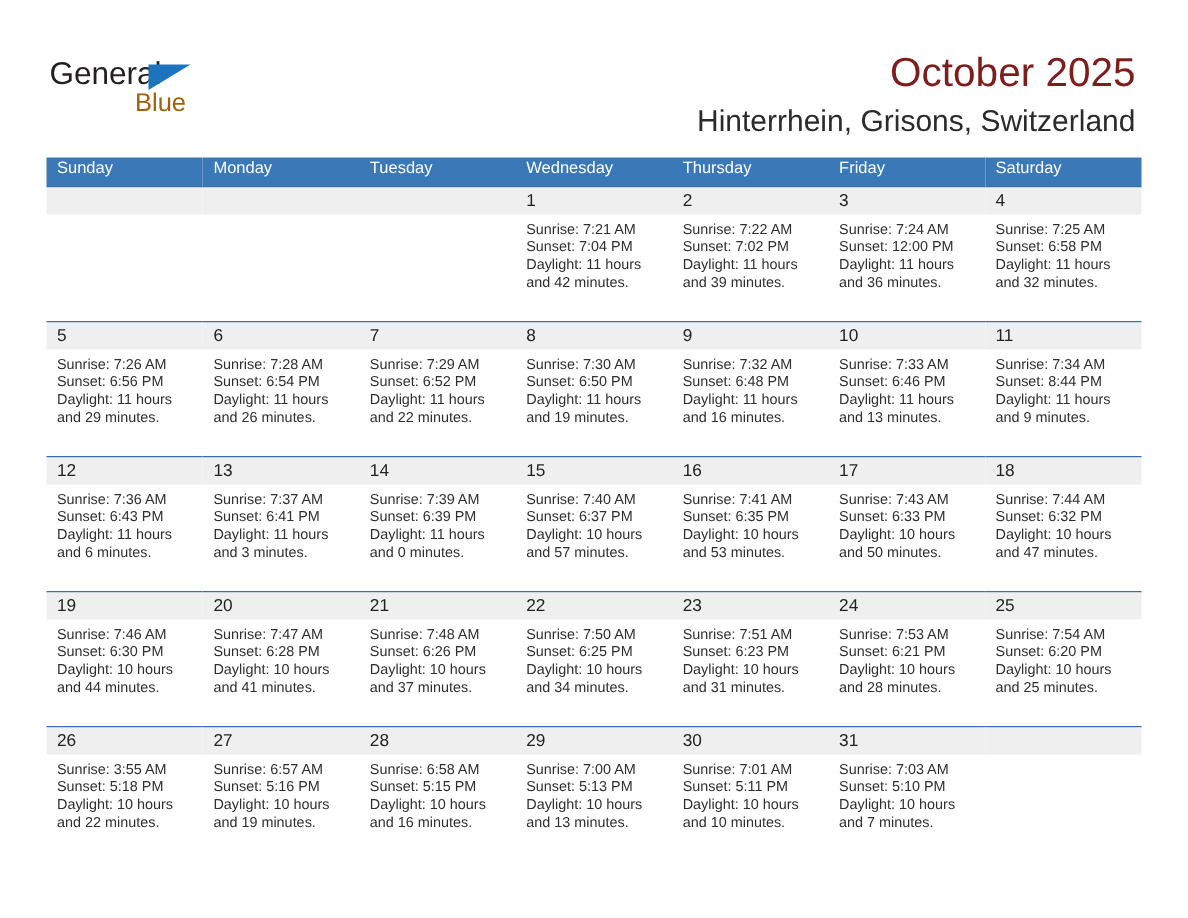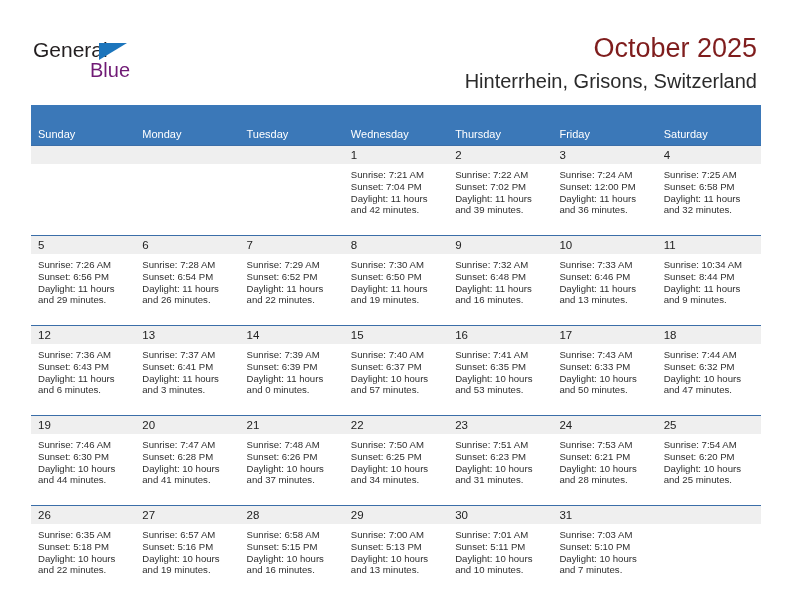--- a/index.html
+++ b/index.html
@@ -52,22 +52,22 @@
     top: 5px;
     width: 0;
     height: 0;
     border-left: 28px solid #1c75bc;
     border-bottom: 17px solid transparent;
   }
   .logo-blue {
     position: absolute;
     left: 57px;
     top: 21px;
-    font-size: 20px;
-    color: #701a75;
+    font-size: 17px;
+    color: #a16207;
     font-family: "Liberation Sans", sans-serif;
   }
   .title-block {
     position: absolute;
     right: 35px;
     top: 32px;
     text-align: right;
   }
   .month-title {
     font-size: 27px;
@@ -92,21 +92,21 @@
     width: 730px;
     border-collapse: collapse;
     table-layout: fixed;
   }
   .calendar th {
     background: #3b78b8;
     color: #ffffff;
     font-size: 11px;
     font-weight: normal;
     text-align: left;
-    padding: 23px 0 5px 7px;
+    padding: 1px 0 5px 7px;
     height: 19px;
     box-sizing: border-box;
     border: none;
   }
   .calendar td {
     width: 104.28px;
     height: 89px;
     vertical-align: top;
     padding: 0;
     border-top: 1px solid #3b6ea8;
@@ -297,21 +297,21 @@
                 <div>Sunset: 6:46 PM</div>
                 <div>Daylight: 11 hours</div>
                 <div>and 13 minutes.</div>
               </div>
             </div>
           </td>
           <td>
             <div class="cell">
               <div class="daynum-band">11</div>
               <div class="cell-body">
-                <div>Sunrise: 10:34 AM</div>
+                <div>Sunrise: 7:34 AM</div>
                 <div>Sunset: 8:44 PM</div>
                 <div>Daylight: 11 hours</div>
                 <div>and 9 minutes.</div>
               </div>
             </div>
           </td>
         </tr>
         <tr>
           <td>
             <div class="cell">
@@ -468,21 +468,21 @@
                 <div>and 25 minutes.</div>
               </div>
             </div>
           </td>
         </tr>
         <tr>
           <td>
             <div class="cell">
               <div class="daynum-band">26</div>
               <div class="cell-body">
-                <div>Sunrise: 6:35 AM</div>
+                <div>Sunrise: 3:55 AM</div>
                 <div>Sunset: 5:18 PM</div>
                 <div>Daylight: 10 hours</div>
                 <div>and 22 minutes.</div>
               </div>
             </div>
           </td>
           <td>
             <div class="cell">
               <div class="daynum-band">27</div>
               <div class="cell-body">

